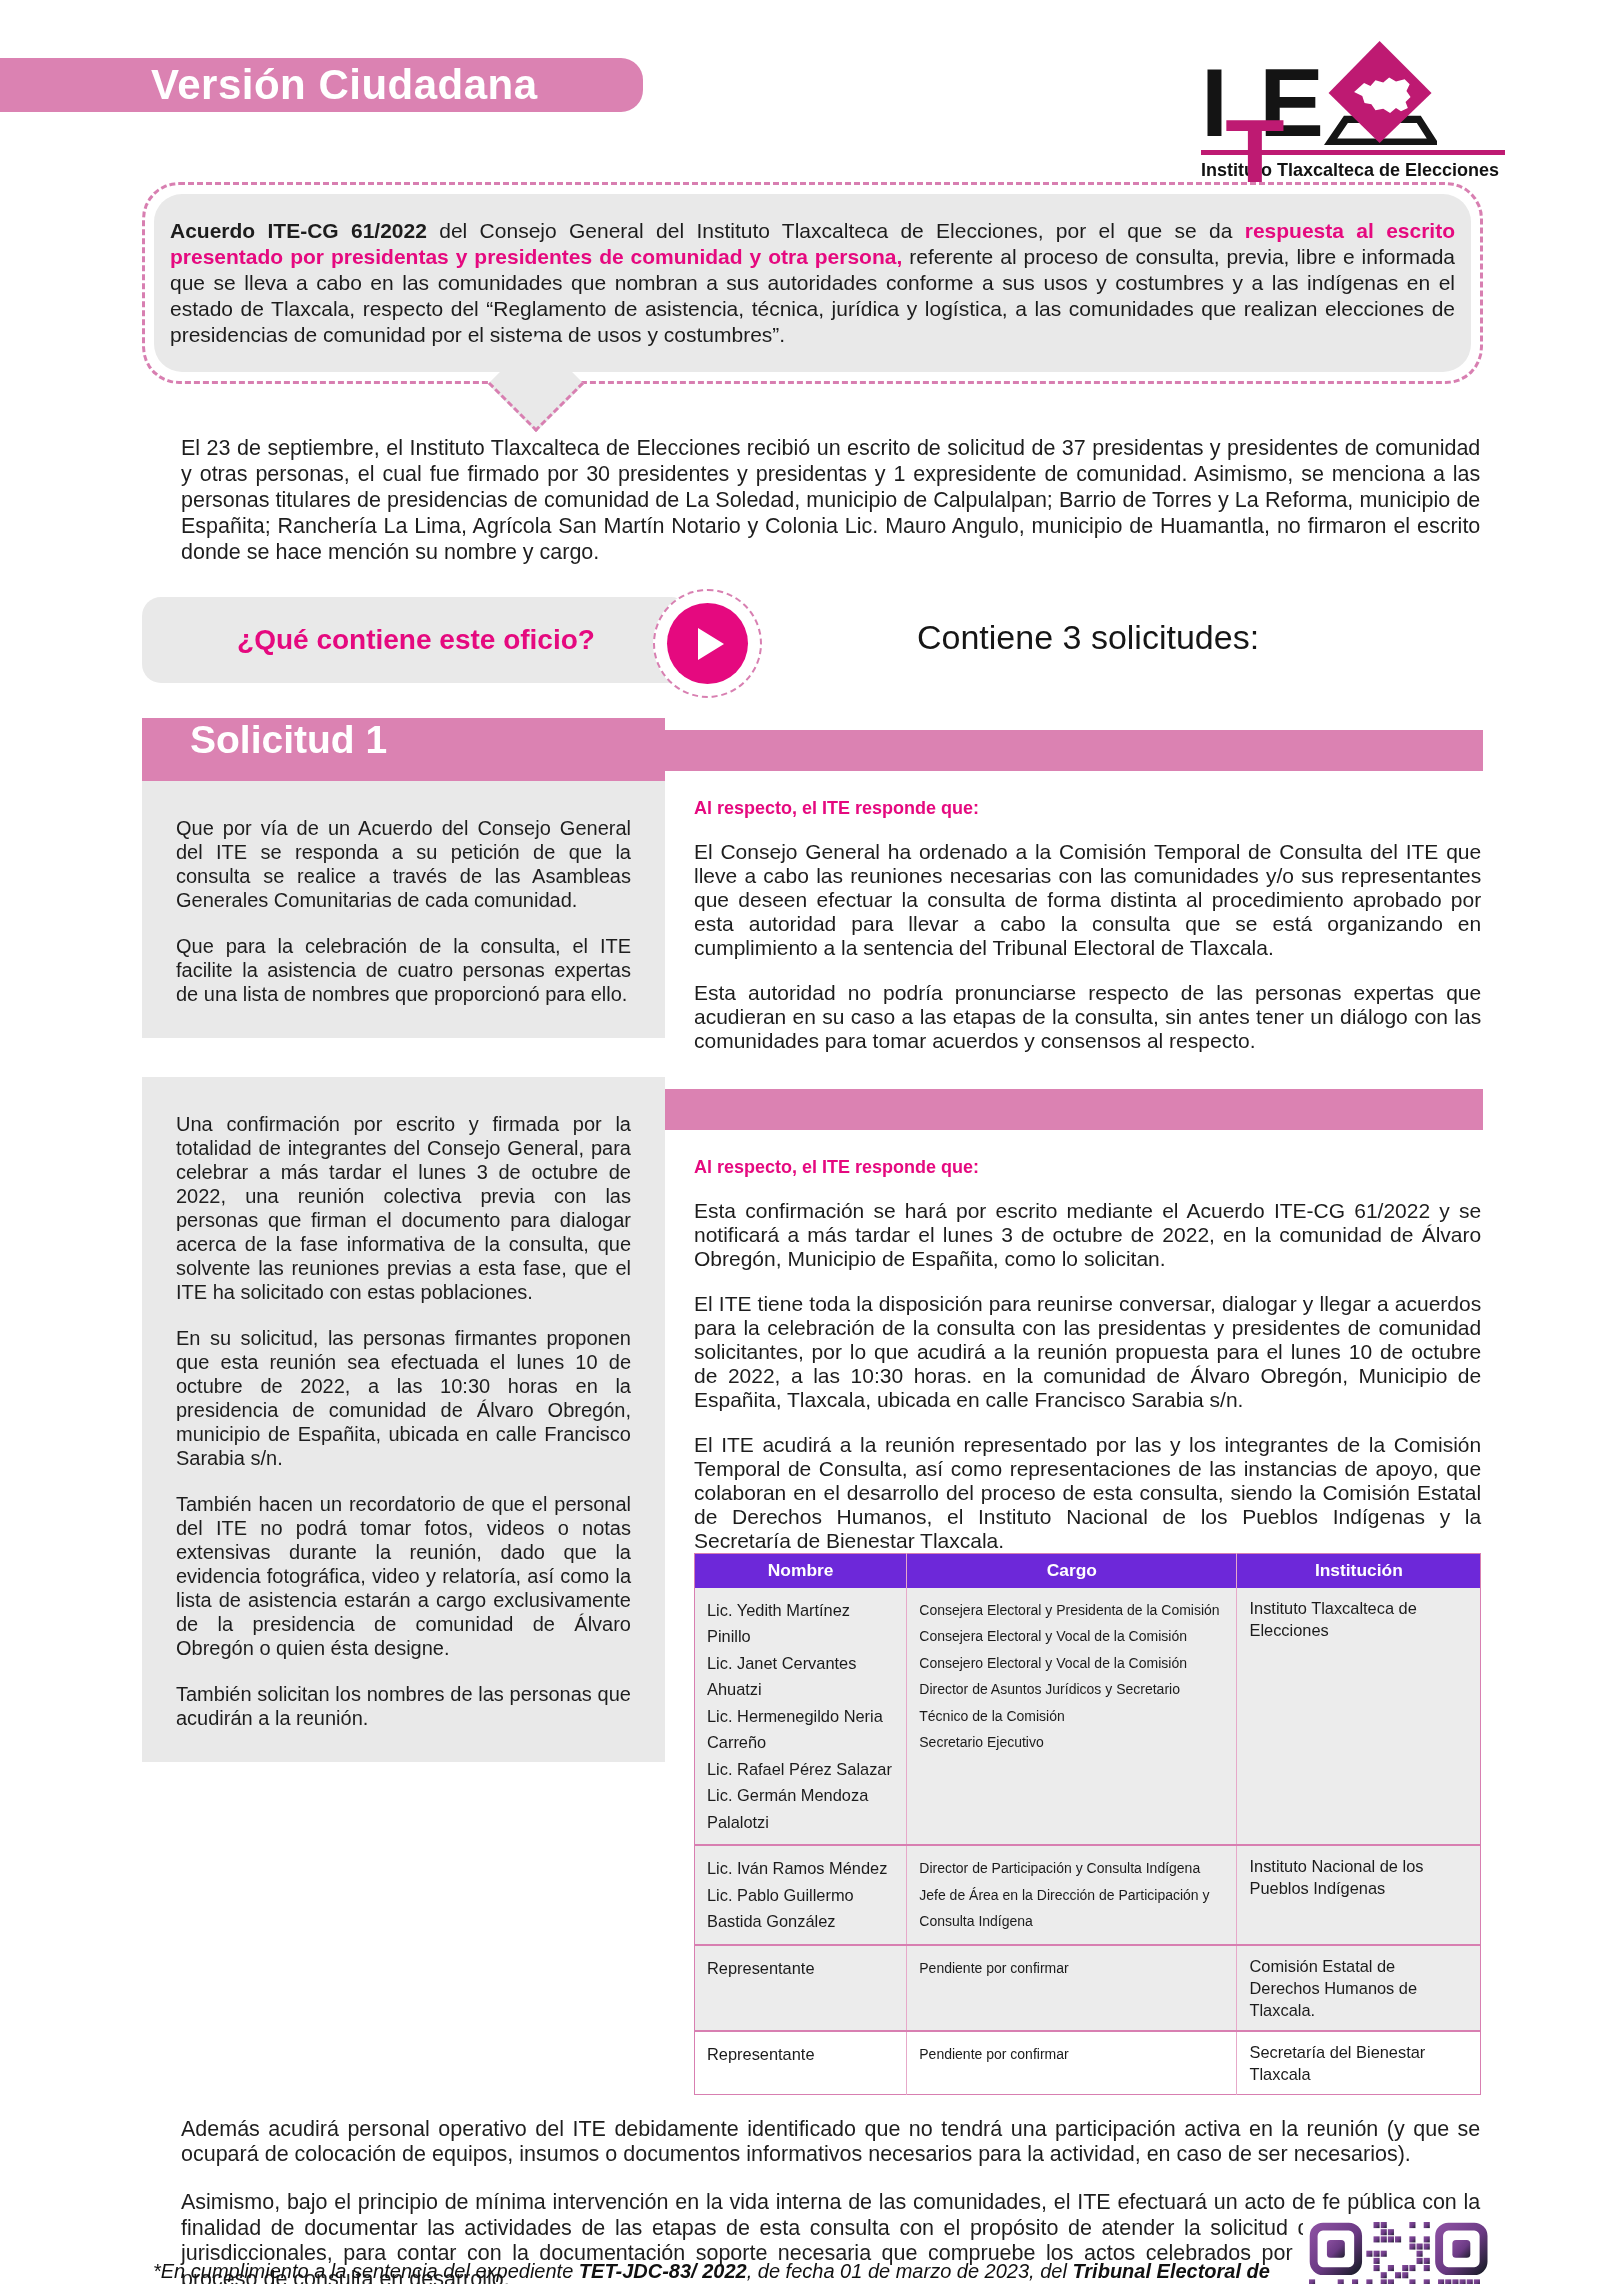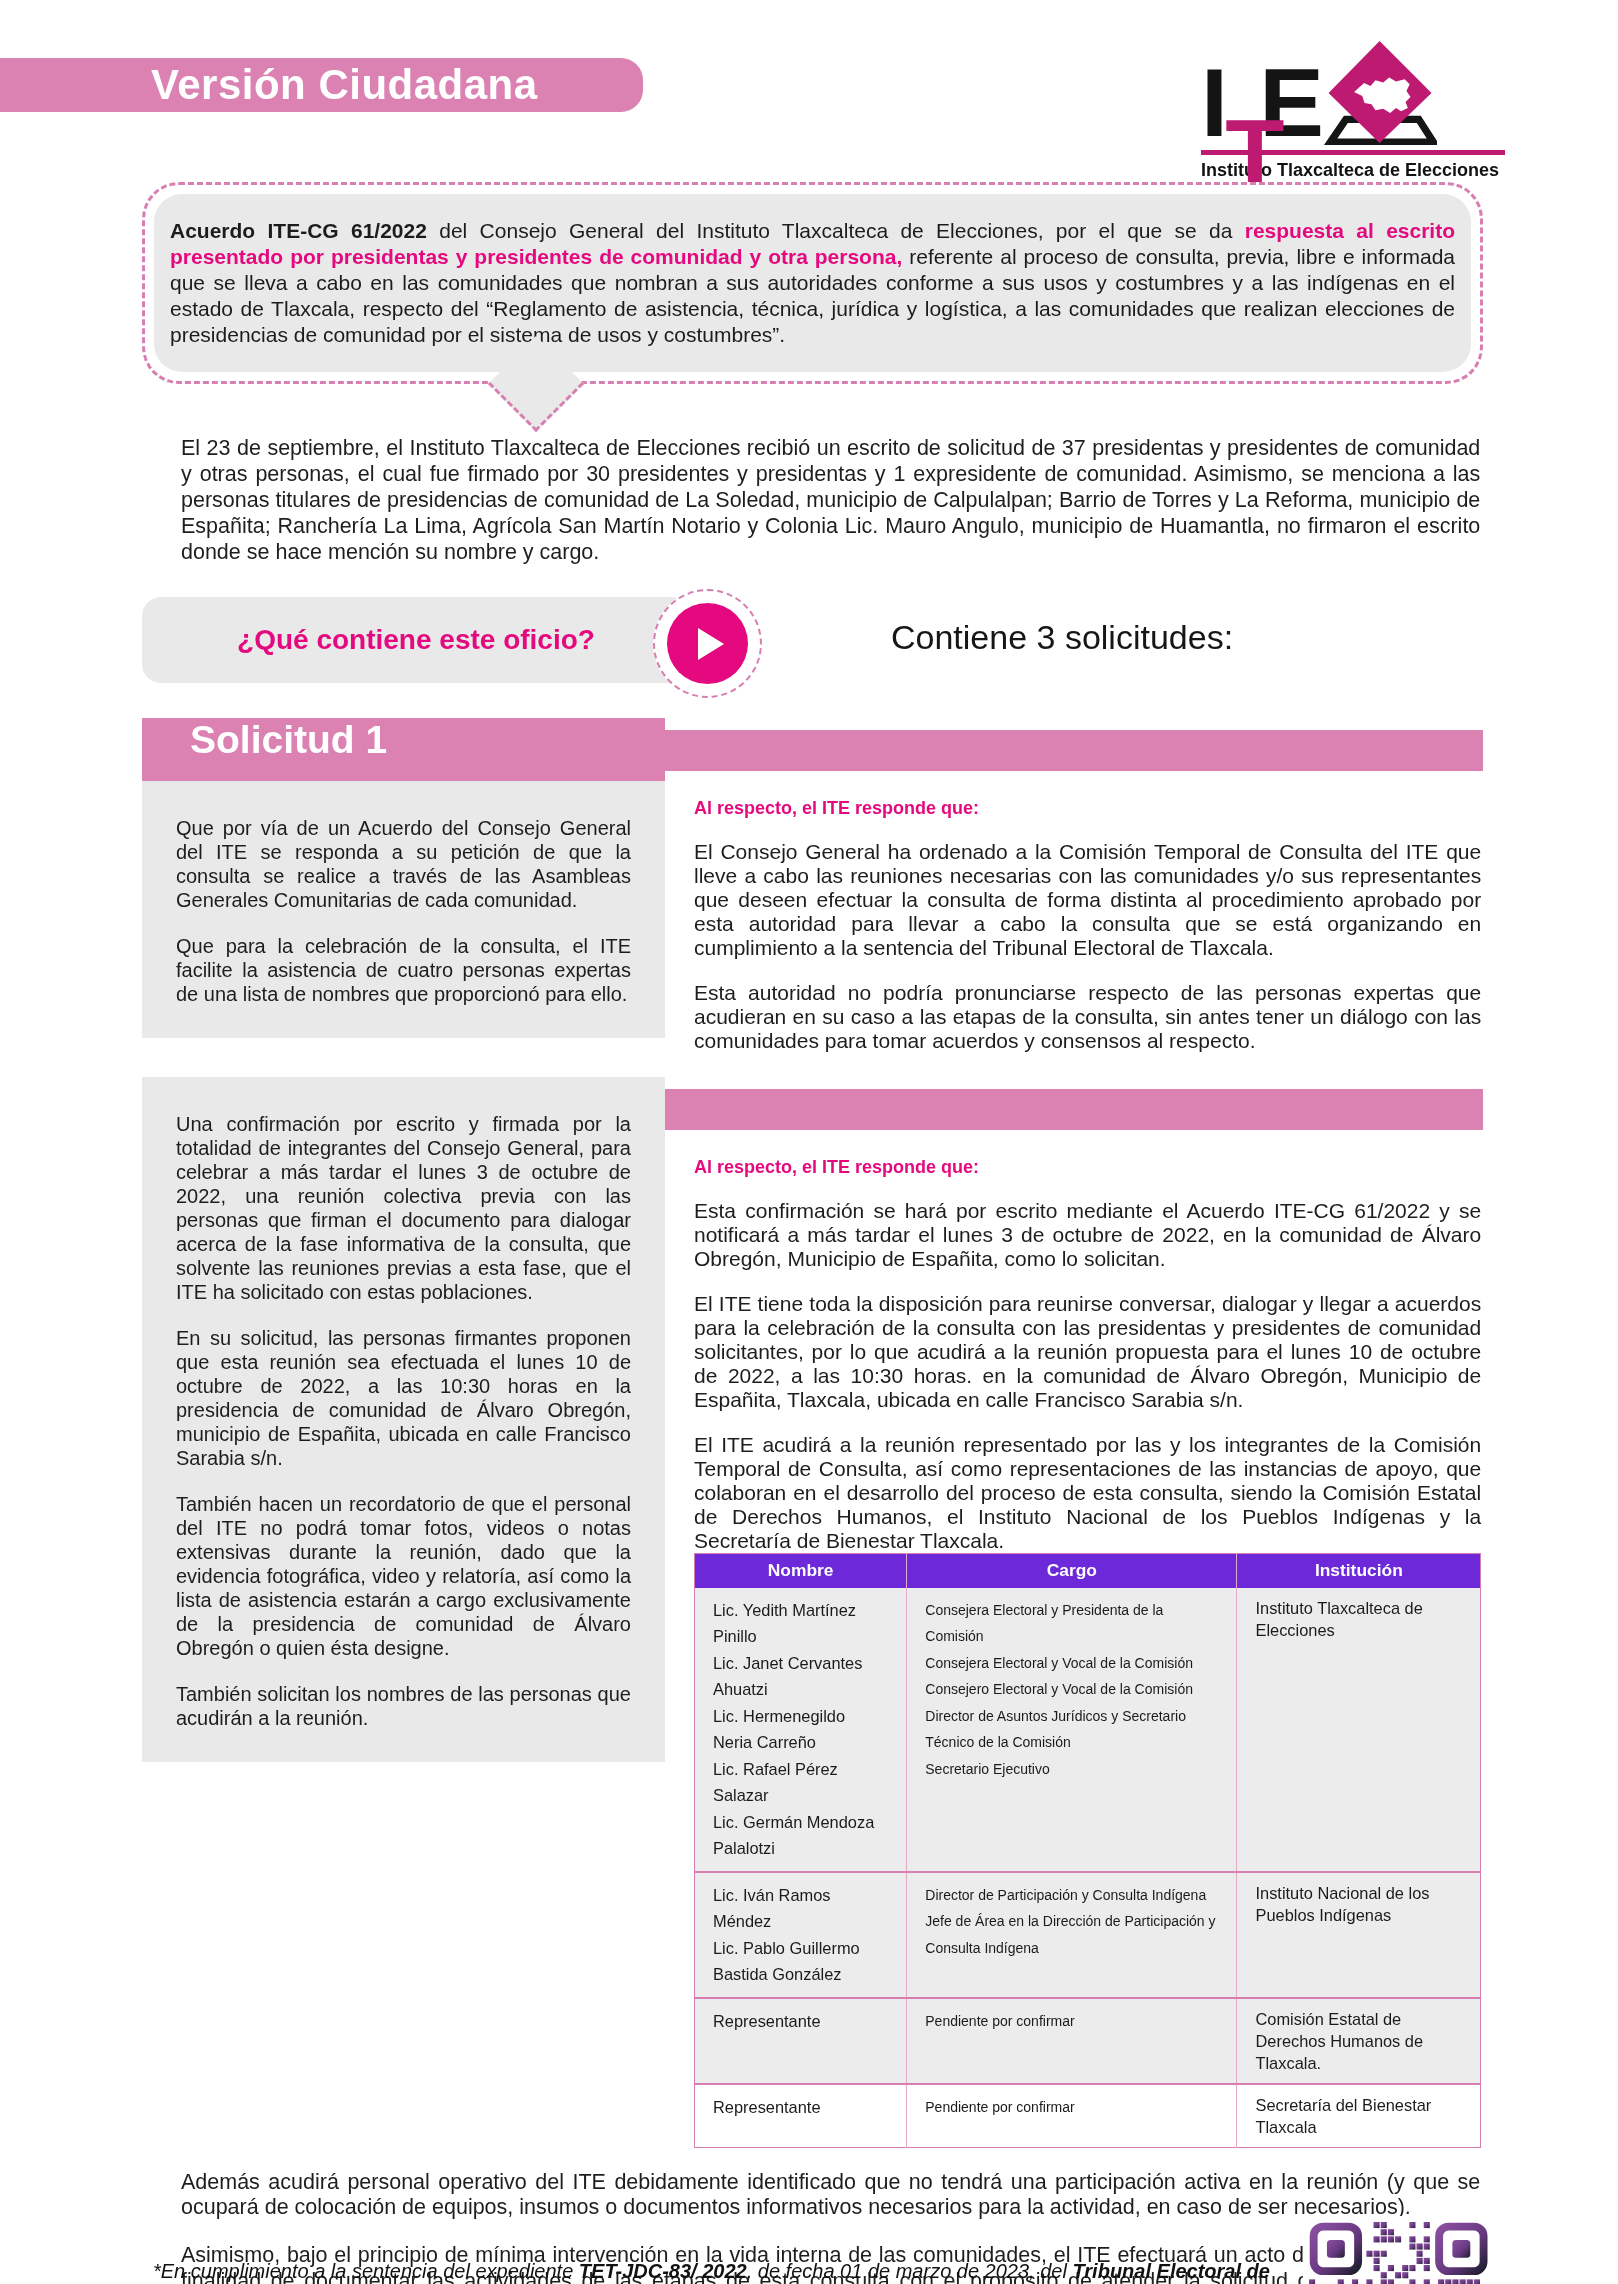--- a/index.html
+++ b/index.html
@@ -46,21 +46,21 @@
   .q-row{position:relative;margin-top:24px;height:105px;}
   .q-pill{position:absolute;left:0;top:8.2px;width:548px;height:86px;background:var(--panel);
           border-radius:19px;display:flex;align-items:center;justify-content:center;}
   .q-pill span{color:var(--magenta);font-size:28px;font-weight:bold;}
   .play-ring{position:absolute;left:511px;top:0px;width:109px;height:109px;border:2.7px dashed var(--pink-border);
              border-radius:50%;background:#fff;display:flex;align-items:center;justify-content:center;}
   .play-btn{width:81px;height:81px;background:var(--magenta);border-radius:50%;
             display:flex;align-items:center;justify-content:center;}
   .tri{width:0;height:0;border-left:26.5px solid #fff;border-top:16.4px solid transparent;
        border-bottom:16.4px solid transparent;margin-left:7.3px;}
-  .q-answer{position:absolute;left:749px;top:29px;font-size:34px;color:#161616;}
+  .q-answer{position:absolute;left:775px;top:29px;font-size:34px;color:#161616;}
 
   
   .sol{position:relative;display:flex;margin-top:24px;}
   .right-strip{position:absolute;left:523px;right:0;top:12px;height:41px;background:var(--pink);}
   .sol-left{width:523px;flex:none;position:relative;z-index:1;}
   .sol-header{height:63px;background:var(--pink);display:flex;padding-left:48px;}
   .sol-header h2{color:#fff;font-size:39px;font-weight:bold;}
   .sol-panel{background:var(--panel);padding:35px 34px 32px;}
   .sol-panel p{font-size:20px;line-height:24px;text-align:justify;color:#1d1d1d;}
   .sol-panel p + p{margin-top:22px;}
@@ -69,21 +69,21 @@
   .sol-right p.body{font-size:21px;line-height:24px;text-align:justify;color:#1d1d1d;}
   .sol-right p.body + p.body{margin-top:21px;}
 
   .table-intro{color:#DE6FA6;font-size:20px;font-weight:bold;margin:24px 0 12px;}
 
   
   table.attend{width:100%;border-collapse:collapse;border:1.8px solid var(--pink-border);}
   table.attend th{background:#6d28d9;color:#fff;font-size:17.4px;font-weight:bold;
                   padding:6.4px 4.6px;text-align:center;border-left:1.4px solid #E7A9C9;}
   table.attend th:first-child{border-left:none;}
-  table.attend td{vertical-align:top;padding:9px 18px;border-left:1.4px solid #E7A9C9;background:#ECECEC;}
+  table.attend td{vertical-align:top;padding:9px 12px;border-left:1.4px solid #E7A9C9;background:#ECECEC;}
   table.attend td:first-child{border-left:none;}
   table.attend tr.grp + tr.grp td{border-top:2.7px solid var(--pink-border);}
   table.attend tr.white td{background:#fff;}
   .cell-multi{white-space:pre-line;}
   td.names{font-size:16.4px;line-height:26.5px;color:#1b1b1b;}
   td.cargos{font-size:14px;line-height:26.5px;color:#1b1b1b;}
   td.inst{font-size:16.4px;line-height:22px;color:#1b1b1b;}
 
   .wide{margin:22px 2.7px 0 39px;font-size:21.5px;line-height:25.6px;text-align:justify;color:#1e1e1e;}
 

